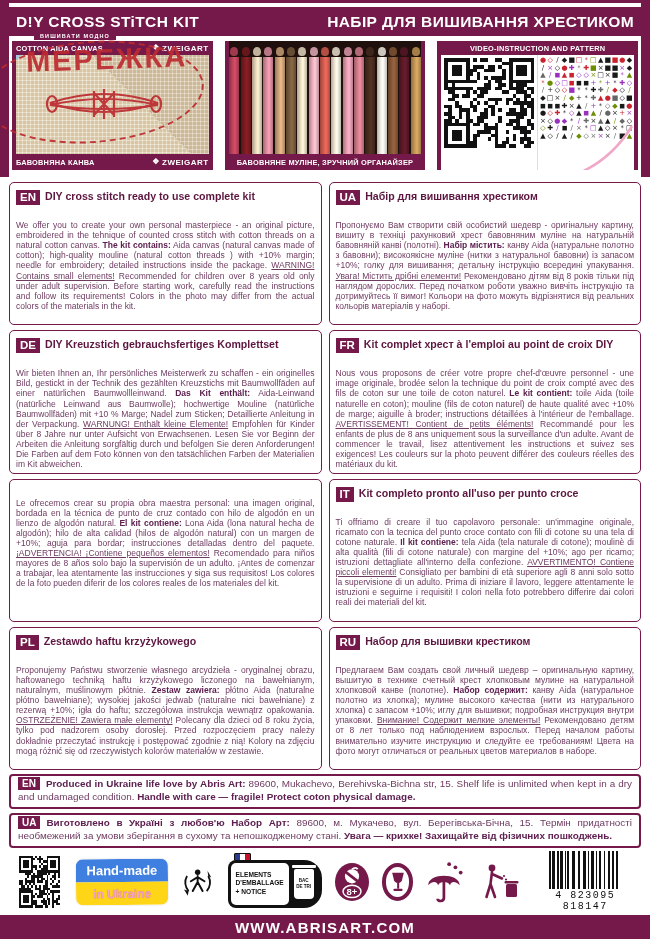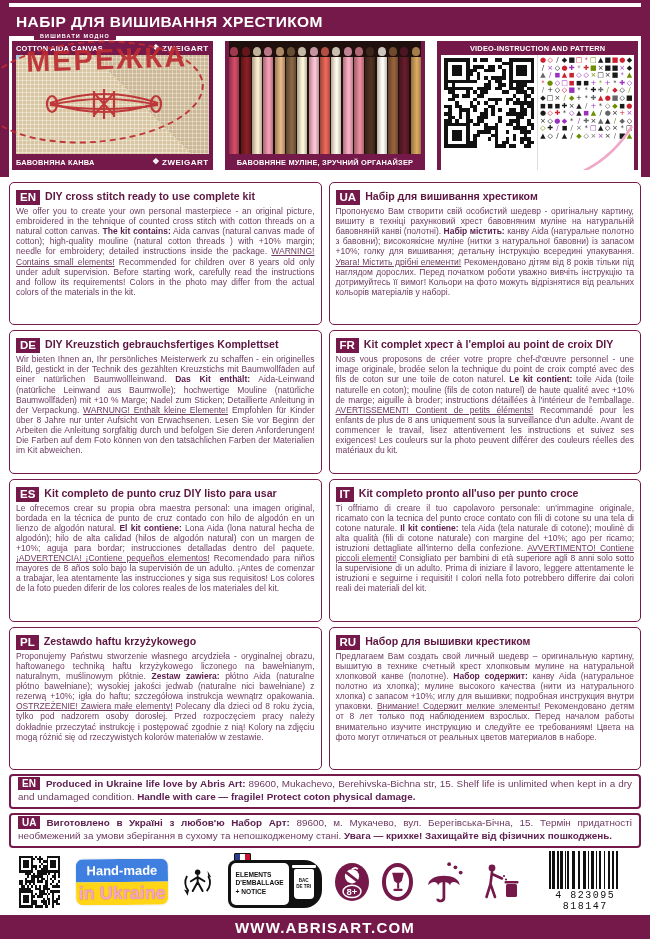--- a/index.html
+++ b/index.html
@@ -50,33 +50,33 @@
   .stamp{position:absolute;left:0;top:26px;width:240px;height:120px;pointer-events:none;z-index:5}
   .stamp-tagline{position:absolute;left:34px;top:3px;background:var(--m);color:#fff;font-size:5.5px;font-weight:bold;letter-spacing:1.1px;padding:1px 6px;white-space:nowrap}
   .stamp-ellipse{position:absolute;left:-20px;top:12px;width:224px;height:102px;border:2.5px dashed var(--stamp);border-radius:50%;transform:rotate(-4deg);opacity:.92}
   .stamp-name{position:absolute;left:26px;top:14px;color:var(--stamp);font-size:29px;font-weight:bold;letter-spacing:2px;transform:rotate(-2deg);opacity:.92}
   .skein{position:absolute;left:42px;top:52px;opacity:.92}
   
   .lang-grid{display:grid;grid-template-columns:1fr 1fr;grid-template-rows:repeat(4,1fr);gap:5px 7px;margin:5px 9px 4px;height:588px}
   .lang-block{border:1.6px solid var(--m);border-radius:5px;background:#fff;padding:3px 6px 4px;overflow:hidden}
   .lang-badge{background:var(--m);color:#fff;font-weight:bold;font-size:11.5px;line-height:15px;padding:0 4px;display:inline-block;margin-right:5px;vertical-align:-1px}
   .lang-title{color:var(--m-dark);font-weight:bold;font-size:10.6px}
-  .lang-body{color:var(--txt);font-size:8.5px;line-height:1.19;text-align:justify;margin-top:1px}
+  .lang-body{color:var(--txt);font-size:8.5px;line-height:1.19;text-align:justify;margin-top:15px}
   .seg-b{font-weight:bold;color:var(--txt-b)}
   .seg-u{text-decoration:underline}
   
   .prod-rows{margin:0 9px}
   .prod-row{border:2px solid var(--m);border-radius:4px;padding:1px 7px 3px;margin-bottom:4px;font-size:9.9px;line-height:1.3;color:var(--txt);text-align:justify}
   .prod-badge{background:var(--m);color:#fff;font-weight:bold;font-size:10px;line-height:13px;padding:0 4px;margin-right:6px;display:inline-block}
   
   .icons-row{display:flex;align-items:center;gap:13px;margin:3px 14px 3px 16px;height:60px}
   .qr-bottom{width:58px;height:58px}
   .handmade{width:116px;height:46px;border-radius:7px;overflow:hidden;transform:rotate(-.5deg);box-shadow:0 0 0 1px rgba(0,0,0,.05)}
   .hm-top{height:23px;background:#3f7fe0;color:#fff;display:flex;align-items:center;justify-content:center;font-weight:bold;font-size:13px}
-  .hm-bot{height:23px;background:#ffd617;color:#f0a8c8;display:flex;align-items:center;justify-content:center;font-weight:bold;font-size:18px;text-shadow:0 0 1px #d04b7c}
+  .hm-bot{height:23px;background:#ffd617;color:#f0a8c8;display:flex;align-items:center;justify-content:center;font-weight:bold;font-size:12px;text-shadow:0 0 1px #d04b7c}
   .triman{color:#111}
   .pack{position:relative;margin-top:4px}
   .fr-tab{position:absolute;top:-7px;left:6px;display:flex;height:8px;border:1px solid #111;border-radius:1px;overflow:hidden}
   .fr-tab i{width:5px;display:block}
   .pack-body{display:flex;background:#111;border-radius:8px 18px 18px 8px;padding:3px;height:48px;align-items:stretch}
   .pack-left{background:#fff;border-radius:5px;padding:2px 5px;display:flex;flex-direction:column;justify-content:center}
   .pack-left div{font-size:6.6px;font-weight:bold;color:#111;line-height:1.25;white-space:nowrap}
   .pack-right{width:30px;display:flex;align-items:center;justify-content:center}
   .bin{width:20px;height:30px;background:#fff;border-radius:2px 2px 4px 4px;position:relative;display:flex;align-items:center;justify-content:center}
   .bin:before{content:"";position:absolute;top:-4px;left:-2px;right:-2px;height:3px;background:#fff;border-radius:1px}
@@ -93,20 +93,21 @@
   .footer span{color:#fff;font-weight:bold;font-size:15px;letter-spacing:1.2px}
 </style>
 </head>
 <body>
 
 <div class="page">
 
   <div class="top-section">
     <div class="top-notch"></div>
     <div class="header-band">
+      <span>D!Y CROSS STiTCH KIT</span>
       <span>НАБІР ДЛЯ ВИШИВАННЯ ХРЕСТИКОМ</span>
     </div>
     <div class="header-gap"></div>
 
     <div class="panels-row">
 
       <div class="panel">
         <div class="cap split">
           <span>COTTON AIDA CANVAS</span>
           <span class="zw">
@@ -1031,23 +1032,20 @@
   </div>
 
   <div class="lang-block">
     <div class="lang-head">
       <span class="lang-badge">FR</span><span class="lang-title">Kit complet хрест à l'emploi au point de croix DIY</span>
     </div>
     <div class="lang-body"><span>Nous vous proposons de créer votre propre chef-d'œuvre personnel - une image originale, brodée selon la technique du point de croix compté avec des fils de coton sur une toile de coton naturel. </span><span class="seg-b">Le kit contient:</span><span> toile Aida (toile naturelle en coton); mouline (fils de coton naturel) de haute qualité avec +10% de marge; aiguille à broder; instructions détaillées à l'intérieur de l'emballage. </span><span class="seg-u">AVERTISSEMENT! Contient de petits éléments!</span><span> Recommandé pour les enfants de plus de 8 ans uniquement sous la surveillance d'un adulte. Avant de commencer le travail, lisez attentivement les instructions et suivez ses exigences! Les couleurs sur la photo peuvent différer des couleurs réelles des matériaux du kit.</span></div>
   </div>
 
   <div class="lang-block">
-    <div class="lang-head">
-      <span class="lang-badge">ES</span><span class="lang-title">Kit completo de punto cruz DIY listo para usar</span>
-    </div>
     <div class="lang-body"><span>Le ofrecemos crear su propia obra maestra personal: una imagen original, bordada en la técnica de punto de cruz contado con hilo de algodón en un lienzo de algodón natural. </span><span class="seg-b">El kit contiene:</span><span> Lona Aida (lona natural hecha de algodón); hilo de alta calidad (hilos de algodón natural) con un margen de +10%; aguja para bordar; instrucciones detalladas dentro del paquete. </span><span class="seg-u">¡ADVERTENCIA! ¡Contiene pequeños elementos!</span><span> Recomendado para niños mayores de 8 años solo bajo la supervisión de un adulto. ¡Antes de comenzar a trabajar, lea atentamente las instrucciones y siga sus requisitos! Los colores de la foto pueden diferir de los colores reales de los materiales del kit.</span></div>
   </div>
 
   <div class="lang-block">
     <div class="lang-head">
       <span class="lang-badge">IT</span><span class="lang-title">Kit completo pronto all'uso per punto croce</span>
     </div>
     <div class="lang-body"><span>Ti offriamo di creare il tuo capolavoro personale: un'immagine originale, ricamato con la tecnica del punto croce contato con fili di cotone su una tela di cotone naturale. </span><span class="seg-b">Il kit contiene:</span><span> tela Aida (tela naturale di cotone); moulinè di alta qualità (fili di cotone naturale) con margine del +10%; ago per ricamo; istruzioni dettagliate all'interno della confezione. </span><span class="seg-u">AVVERTIMENTO! Contiene piccoli elementi!</span><span> Consigliato per bambini di età superiore agli 8 anni solo sotto la supervisione di un adulto. Prima di iniziare il lavoro, leggere attentamente le istruzioni e seguirne i requisiti! I colori nella foto potrebbero differire dai colori reali dei materiali del kit.</span></div>
   </div>
 

